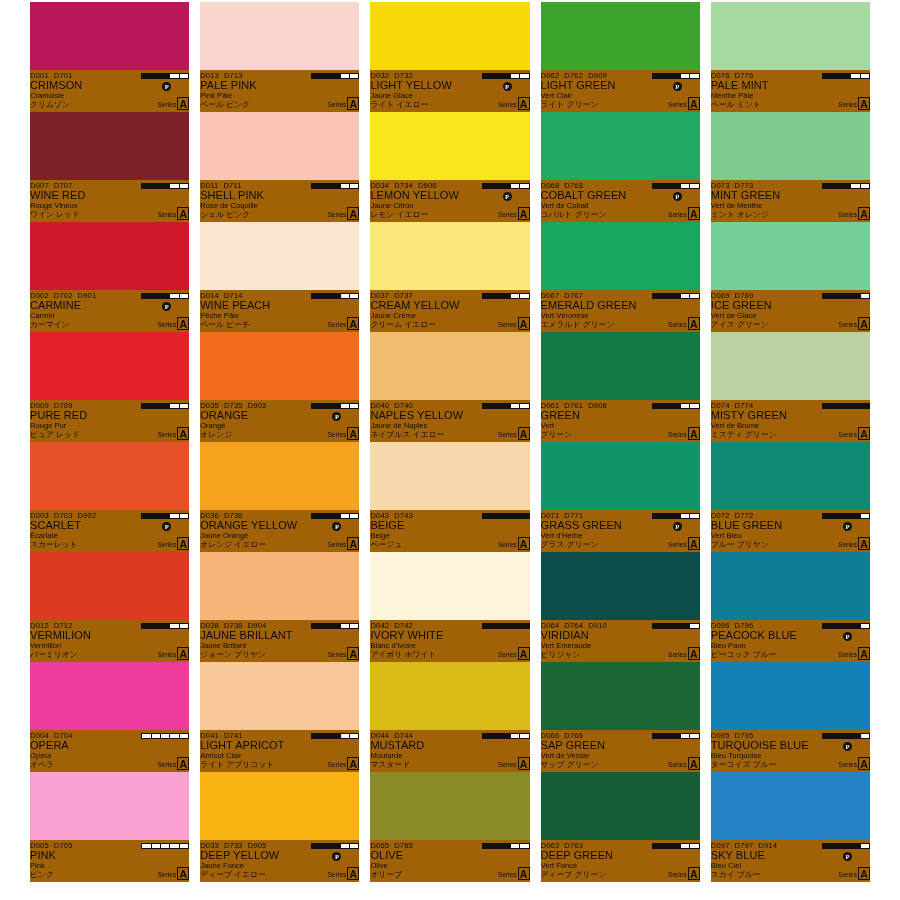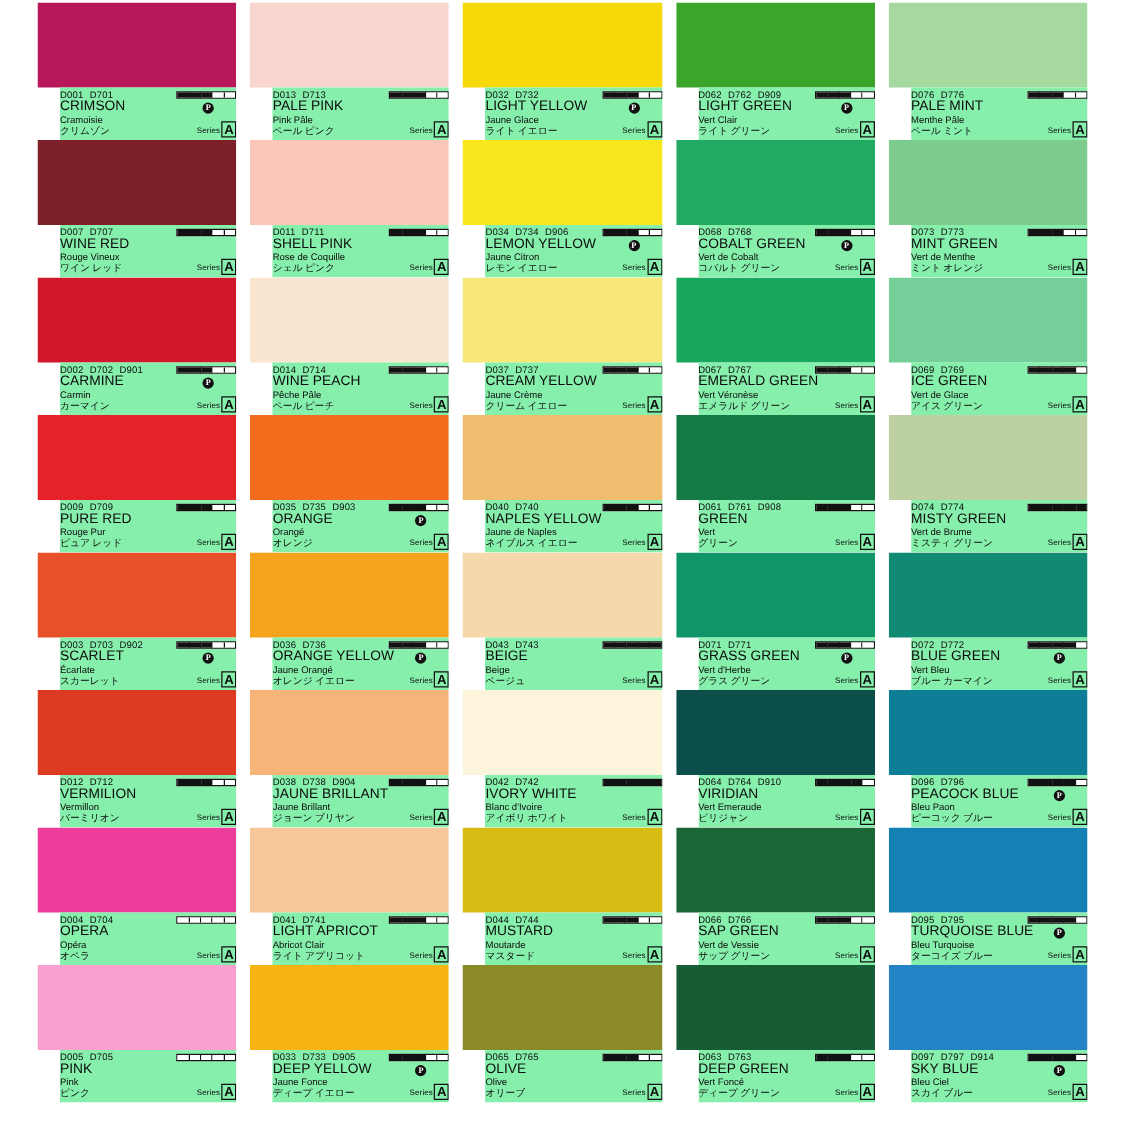--- a/index.html
+++ b/index.html
@@ -28,22 +28,21 @@
   }
   .swatch {
     height: 68px;
     width: 100%;
     flex: none;
   }
   .info {
     flex: 1 1 auto;
     position: relative;
     padding-top: 2px;
-    background: #86efac;
-    margin-left: 18px;
+    background: #a16207;
   }
   .codes {
     font-size: 7.6px;
     line-height: 8.6px;
     letter-spacing: 0.15px;
     color: #0c0c0c;
     white-space: nowrap;
   }
   .codes span { margin-right: 5px; }
   .name-en {
@@ -60,21 +59,21 @@
     color: #0c0c0c;
     white-space: nowrap;
     margin-top: 0.5px;
   }
   .name-jp {
     font-size: 7.8px;
     line-height: 9.4px;
     color: #0c0c0c;
     white-space: nowrap;
     margin-top: 0.5px;
-    font-family: Liberation Serif, serif;
+    font-family: Liberation Sans, sans-serif;
   }
   
   .gauge {
     position: absolute;
     top: 3px;
     right: 0px;
     width: 48px;
     height: 6px;
     border: 1px solid #111;
     display: flex;
@@ -623,21 +622,21 @@
           <span class="series-box">A</span>
         </div>
       </div>
     </div>
     <div class="cell">
       <div class="swatch" style="background: rgb(16, 138, 114);"></div>
       <div class="info">
         <div class="codes"><span>D072</span><span>D772</span></div>
         <div class="name-en">BLUE GREEN</div>
         <div class="name-fr">Vert Bleu</div>
-        <div class="name-jp">ブルー カーマイン</div>
+        <div class="name-jp">ブルー ブリヤン</div>
         <div class="gauge">
           <i class="on"></i>
           <i class="on"></i>
           <i class="on"></i>
           <i class="on"></i>
           <i></i>
         </div>
         <div class="pbadge">P</div>
         <div class="series">
           <span class="series-label">Series</span>

